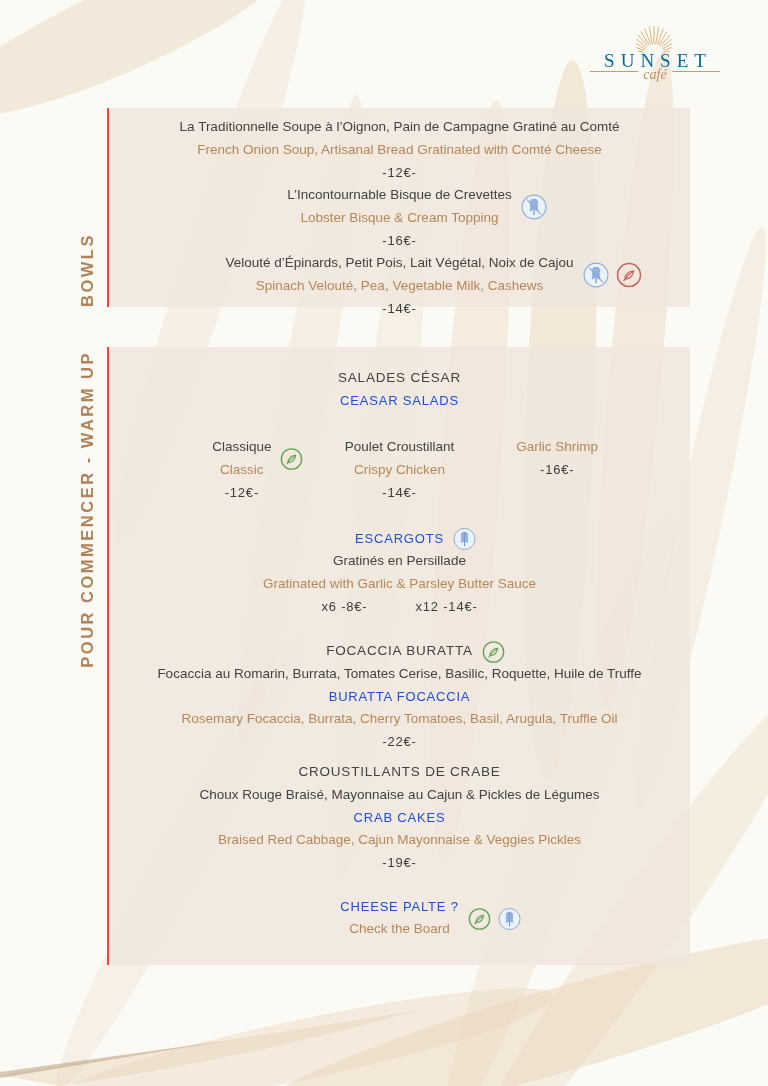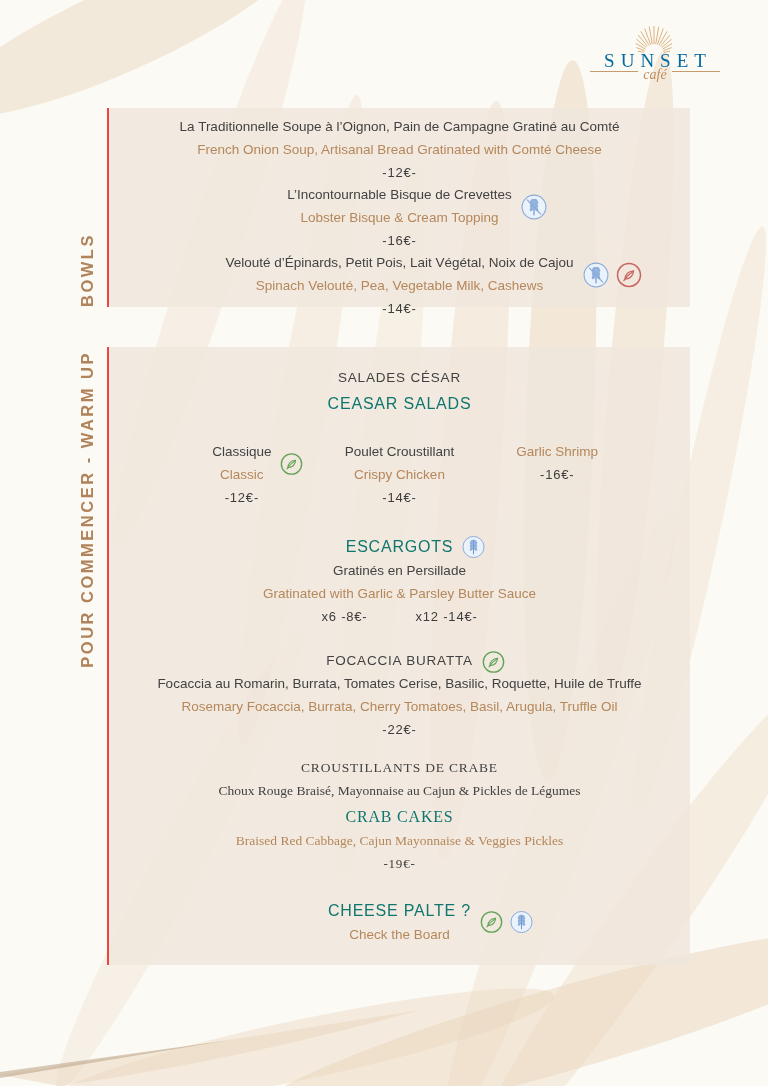--- a/index.html
+++ b/index.html
@@ -27,21 +27,21 @@
   .panel{
     position:absolute;left:107px;width:583px;z-index:1;
     background:rgba(240,230,221,0.84);
     border-left:2px solid #ef4444;
     box-sizing:border-box;text-align:center;
   }
   .fr{color:#424242;font-size:13.5px;line-height:1.7;display:block;}
   .en{color:#b5875a;font-size:13.5px;line-height:1.7;display:block;}
   .price{color:#3d3d3d;font-size:13px;letter-spacing:.8px;line-height:1.7;display:block;}
   .h-dark{color:#424242;font-size:13.5px;letter-spacing:.8px;line-height:1.7;display:block;}
-  .h-tan{color:#0f766e;font-size:16px;letter-spacing:.8px;line-height:1.7;display:block;}
+  .h-tan{color:#1d4ed8;font-size:13px;letter-spacing:.8px;line-height:1.7;display:block;}
   .panel-bowls{top:108px;height:199px;padding:8px 10px;display:flex;flex-direction:column;justify-content:space-evenly;}
   .panel-warmup{top:347px;height:618px;padding:14px 12px;}
   .grp{display:block;}
   
   .with-icon{display:inline-block;position:relative;}
   .icon-after{position:absolute;left:calc(100% + 9px);top:50%;transform:translateY(-50%);display:flex;gap:7px;}
   .icon{width:26px;height:26px;display:block;}
   .icon-sm{width:23px;height:23px;display:block;}
   
   .cols{display:flex;justify-content:flex-start;padding:0 42px;margin-top:24px;}
@@ -237,25 +237,26 @@
       <span class="h-dark">FOCACCIA BURATTA</span>
       <span class="icon-after">
         <svg class="icon-sm" viewBox="0 0 24 24">
           <circle cx="12" cy="12" r="10.6" fill="none" stroke="#63a257" stroke-width="1.4"></circle>
           <path d="M8.3,15.8 C8.6,11 11.5,8.6 16.2,8.1 C16,12.8 13.2,15.4 8.3,15.8 Z" fill="none" stroke="#63a257" stroke-width="1.2"></path>
           <path d="M7,17.5 C9.5,13.5 12.5,10.8 15.5,9" fill="none" stroke="#63a257" stroke-width="1.2"></path>
         </svg>
       </span>
     </span>
     <span class="fr">Focaccia au Romarin, Burrata, Tomates Cerise, Basilic, Roquette, Huile de Truffe</span>
+    <span class="h-tan">BURATTA FOCACCIA</span>
     <span class="en">Rosemary Focaccia, Burrata, Cherry Tomatoes, Basil, Arugula, Truffle Oil</span>
     <span class="price">-22€-</span>
   </div>
 
-  <div class="grp" style="margin-top:16px;font-family:Liberation Serif, serif;">
+  <div class="grp" style="margin-top:8px;">
     <span class="h-dark">CROUSTILLANTS DE CRABE</span>
     <span class="fr">Choux Rouge Braisé, Mayonnaise au Cajun &amp; Pickles de Légumes</span>
     <span class="h-tan">CRAB CAKES</span>
     <span class="en">Braised Red Cabbage, Cajun Mayonnaise &amp; Veggies Pickles</span>
     <span class="price">-19€-</span>
   </div>
 
   <div class="grp" style="margin-top:22px;">
     <span class="with-icon">
       <span class="h-tan">CHEESE PALTE ?</span>

